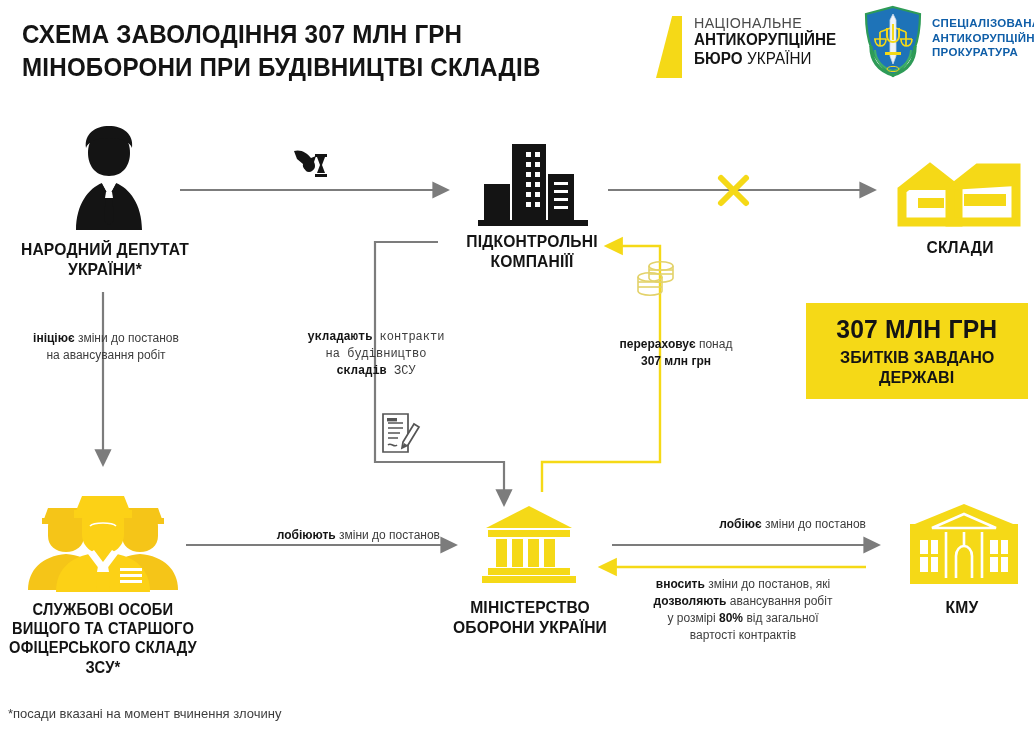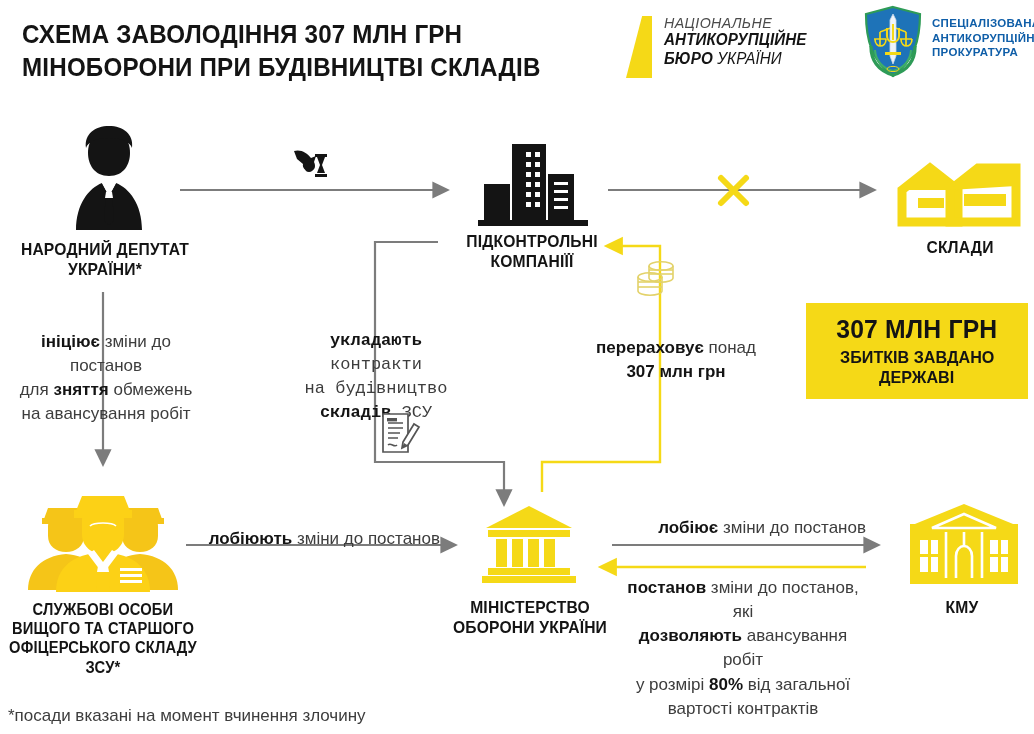--- a/index.html
+++ b/index.html
@@ -14,21 +14,21 @@
   #title{
     left:22px;top:18px;width:580px;
     font-weight:bold;font-size:26px;line-height:1.26;
     letter-spacing:0.2px;color:#141414;
     text-transform:uppercase;
     transform:scaleX(0.93);transform-origin:left top;
   }
   #title div{white-space:nowrap;}
 
   
-  #nabu-logo{left:626px;top:12px;width:200px;height:72px;font-style:italic;}
+  #nabu-logo{left:656px;top:12px;width:200px;height:72px;}
   #nabu-mark{position:absolute;left:0;top:4px;width:26px;height:62px;
     background:#F5D917;
     clip-path:polygon(62% 0%,100% 0%,100% 100%,0% 100%);}
   #nabu-text{position:absolute;left:38px;top:2px;line-height:1.16;}
   .nabu-l1{font-size:15px;color:#4a4a4a;letter-spacing:.4px;transform:scaleX(.95);transform-origin:left;}
   .nabu-l2{font-size:16px;font-weight:bold;color:#141414;letter-spacing:.1px;transform:scaleX(.95);transform-origin:left;}
   .nabu-l3{font-size:16px;color:#141414;letter-spacing:.1px;transform:scaleX(.95);transform-origin:left;}
   .nabu-l3 b{font-weight:bold;}
 
   #sap-logo{left:862px;top:6px;width:172px;height:78px;}
@@ -39,38 +39,38 @@
   
   .node-label{
     font-weight:bold;text-transform:uppercase;text-align:center;
     font-size:17px;line-height:1.2;color:#141414;letter-spacing:.2px;
     transform:scaleX(0.92);
   }
   .node-label.small{font-size:16px;}
 
   
   .caption{
-    font-size:17px;line-height:1.42;color:#3d3d3d;text-align:center;
+    font-size:12px;line-height:1.42;color:#3d3d3d;text-align:center;
   }
   .caption b{font-weight:bold;color:#141414;}
 
   
   #loss-box{
     left:806px;top:303px;width:222px;height:96px;background:#F5D917;
     display:flex;flex-direction:column;align-items:center;justify-content:center;
   }
   #loss-box .l1{font-size:26px;font-weight:bold;letter-spacing:.2px;color:#141414;
     transform:scaleX(.95);}
   #loss-box .l2{font-size:17px;font-weight:bold;color:#141414;margin-top:3px;
     transform:scaleX(.95);}
   #loss-box .l3{font-size:17px;font-weight:bold;color:#141414;
     transform:scaleX(.95);}
 
   
-  #footnote{left:8px;top:706px;font-size:17px;color:#3d3d3d;}
+  #footnote{left:8px;top:706px;font-size:13px;color:#3d3d3d;}
 
   svg{display:block;overflow:visible;}
 </style>
 </head>
 <body>
 
 <div id="title" class="abs">
   <div>СХЕМА ЗАВОЛОДІННЯ 307 МЛН ГРН</div>
   <div>МІНОБОРОНИ ПРИ БУДІВНИЦТВІ СКЛАДІВ</div>
 </div>
@@ -149,21 +149,20 @@
   <path d="M44 66 L50 66 L52 95 L47 99 L42 95 Z" fill="#141414"></path>
   <path d="M44 66 L50 66 L51 72 L43 72 Z" fill="#ffffff"></path>
 </svg>
 <div class="abs node-label" style="left:0px;top:240px;width:210px;">
   <div>НАРОДНИЙ ДЕПУТАТ</div>
   <div>УКРАЇНИ*</div>
 </div>
 
 <div class="abs caption" style="left:8px;top:330px;width:196px;">
   <div><b>ініціює</b><span> зміни до постанов</span></div>
-  <div><span>для </span><b>зняття</b><span> обмежень</span></div>
   <div>на авансування робіт</div>
 </div>
 
 <svg class="abs" style="left:292px;top:145px;width:40px;height:40px;" viewBox="0 0 40 40">
   <path d="M2 6 C9 4 15 8 19 13 L24 11 L22 17 C24 21 23 25 19 26 C14 27 10 23 11 19 L5 14 Z" fill="#141414"></path>
   <path d="M23 9 L35 9 L35 12 L23 12 Z" fill="#141414"></path>
   <path d="M25 12 L33 12 L30 20 L28 20 Z" fill="#141414"></path>
   <path d="M28 20 L30 20 L33 28 L25 28 Z" fill="#141414"></path>
   <path d="M23 29 L35 29 L35 32 L23 32 Z" fill="#141414"></path>
   <circle cx="17" cy="23" r="4" fill="#141414"></circle>
@@ -308,21 +307,21 @@
 <div class="abs node-label" style="left:424px;top:598px;width:212px;">
   <div>МІНІСТЕРСТВО</div>
   <div>ОБОРОНИ УКРАЇНИ</div>
 </div>
 
 <div class="abs caption" style="left:616px;top:516px;width:250px;text-align:right;">
   <div><b>лобіює</b><span> зміни до постанов</span></div>
 </div>
 
 <div class="abs caption" style="left:620px;top:576px;width:246px;">
-  <div><b>постанов</b><span> зміни до постанов, які</span></div>
+  <div><b>вносить</b><span> зміни до постанов, які</span></div>
   <div><b>дозволяють</b><span> авансування робіт</span></div>
   <div><span>у розмірі </span><b>80%</b><span> від загальної</span></div>
   <div>вартості контрактів</div>
 </div>
 
 <svg class="abs" style="left:908px;top:504px;width:112px;height:82px;" viewBox="0 0 112 82">
   <rect x="2" y="20" width="108" height="60" fill="#F5D917"></rect>
   <path d="M56 0 L110 22 L2 22 Z" fill="#F5D917"></path>
   <path d="M56 10 L88 24 L24 24 Z" fill="none" stroke="#ffffff" stroke-width="2.6"></path>
   <g fill="#ffffff">

